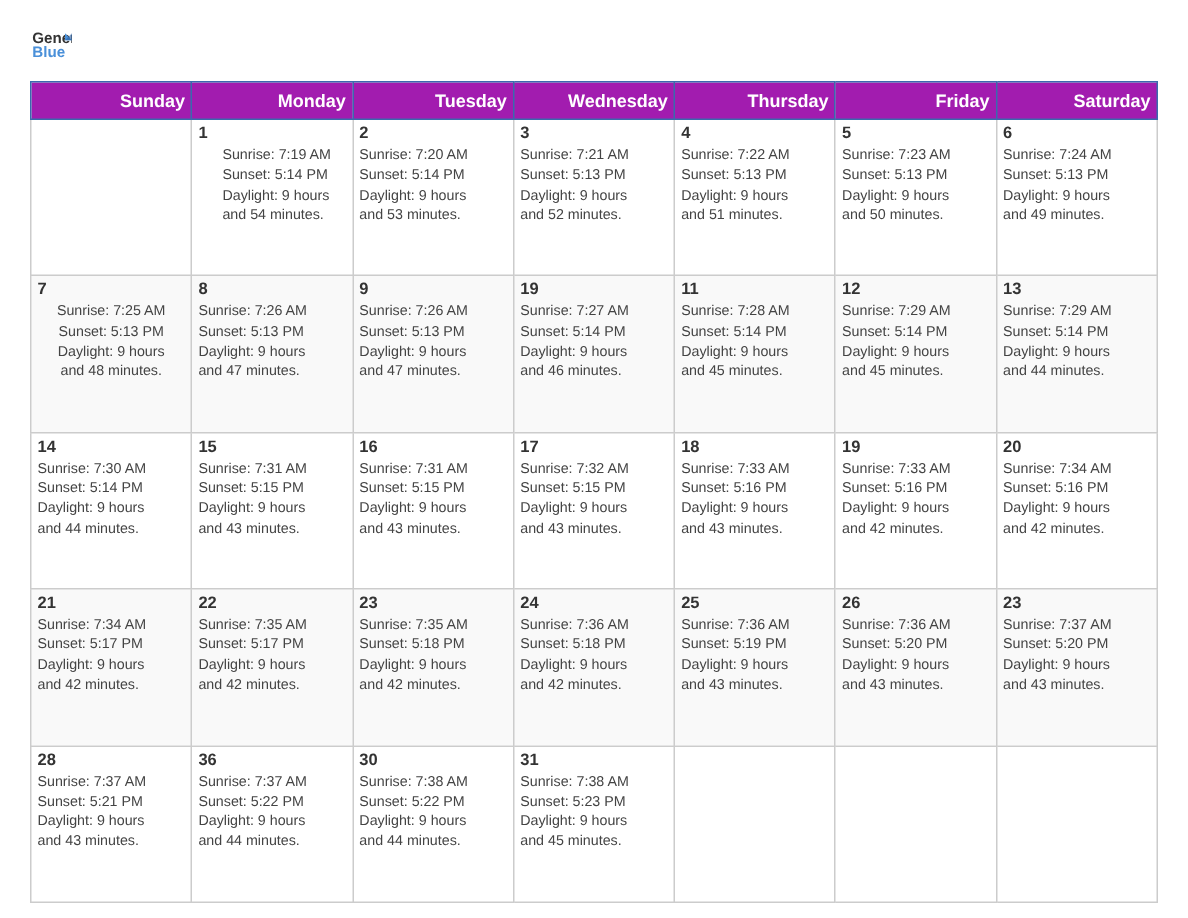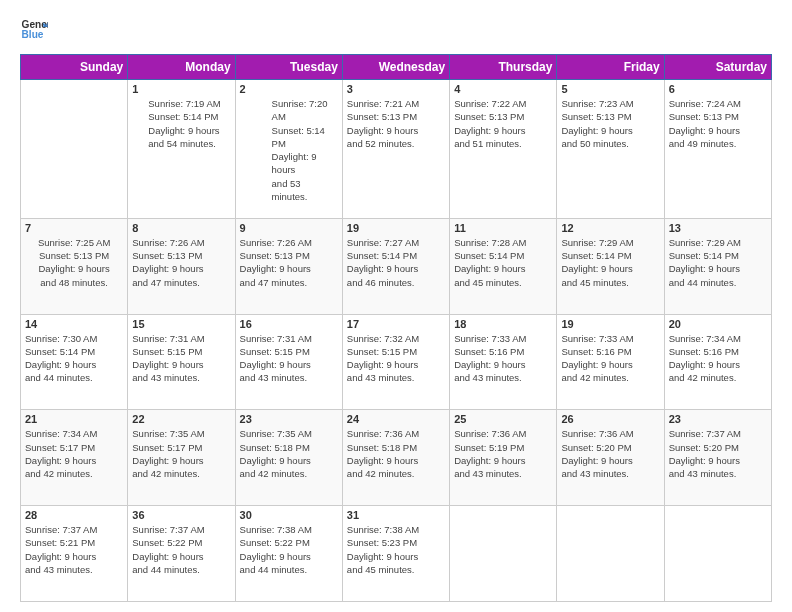--- a/index.html
+++ b/index.html
@@ -124,21 +124,21 @@
           <td class="empty"></td>
           <td>
             <span class="day-number">1</span>
             <div class="cell-info" style="white-space: pre-line; margin-left: 16px;">Sunrise: 7:19 AM
 Sunset: 5:14 PM
 Daylight: 9 hours
 and 54 minutes.</div>
           </td>
           <td>
             <span class="day-number">2</span>
-            <div class="cell-info" style="white-space: pre-line; margin-left: 32px;">Sunrise: 7:20 AM
+            <div class="cell-info" style="white-space: pre-line;">Sunrise: 7:20 AM
 Sunset: 5:14 PM
 Daylight: 9 hours
 and 53 minutes.</div>
           </td>
           <td>
             <span class="day-number">3</span>
             <div class="cell-info" style="white-space: pre-line;">Sunrise: 7:21 AM
 Sunset: 5:13 PM
 Daylight: 9 hours
 and 52 minutes.</div>

